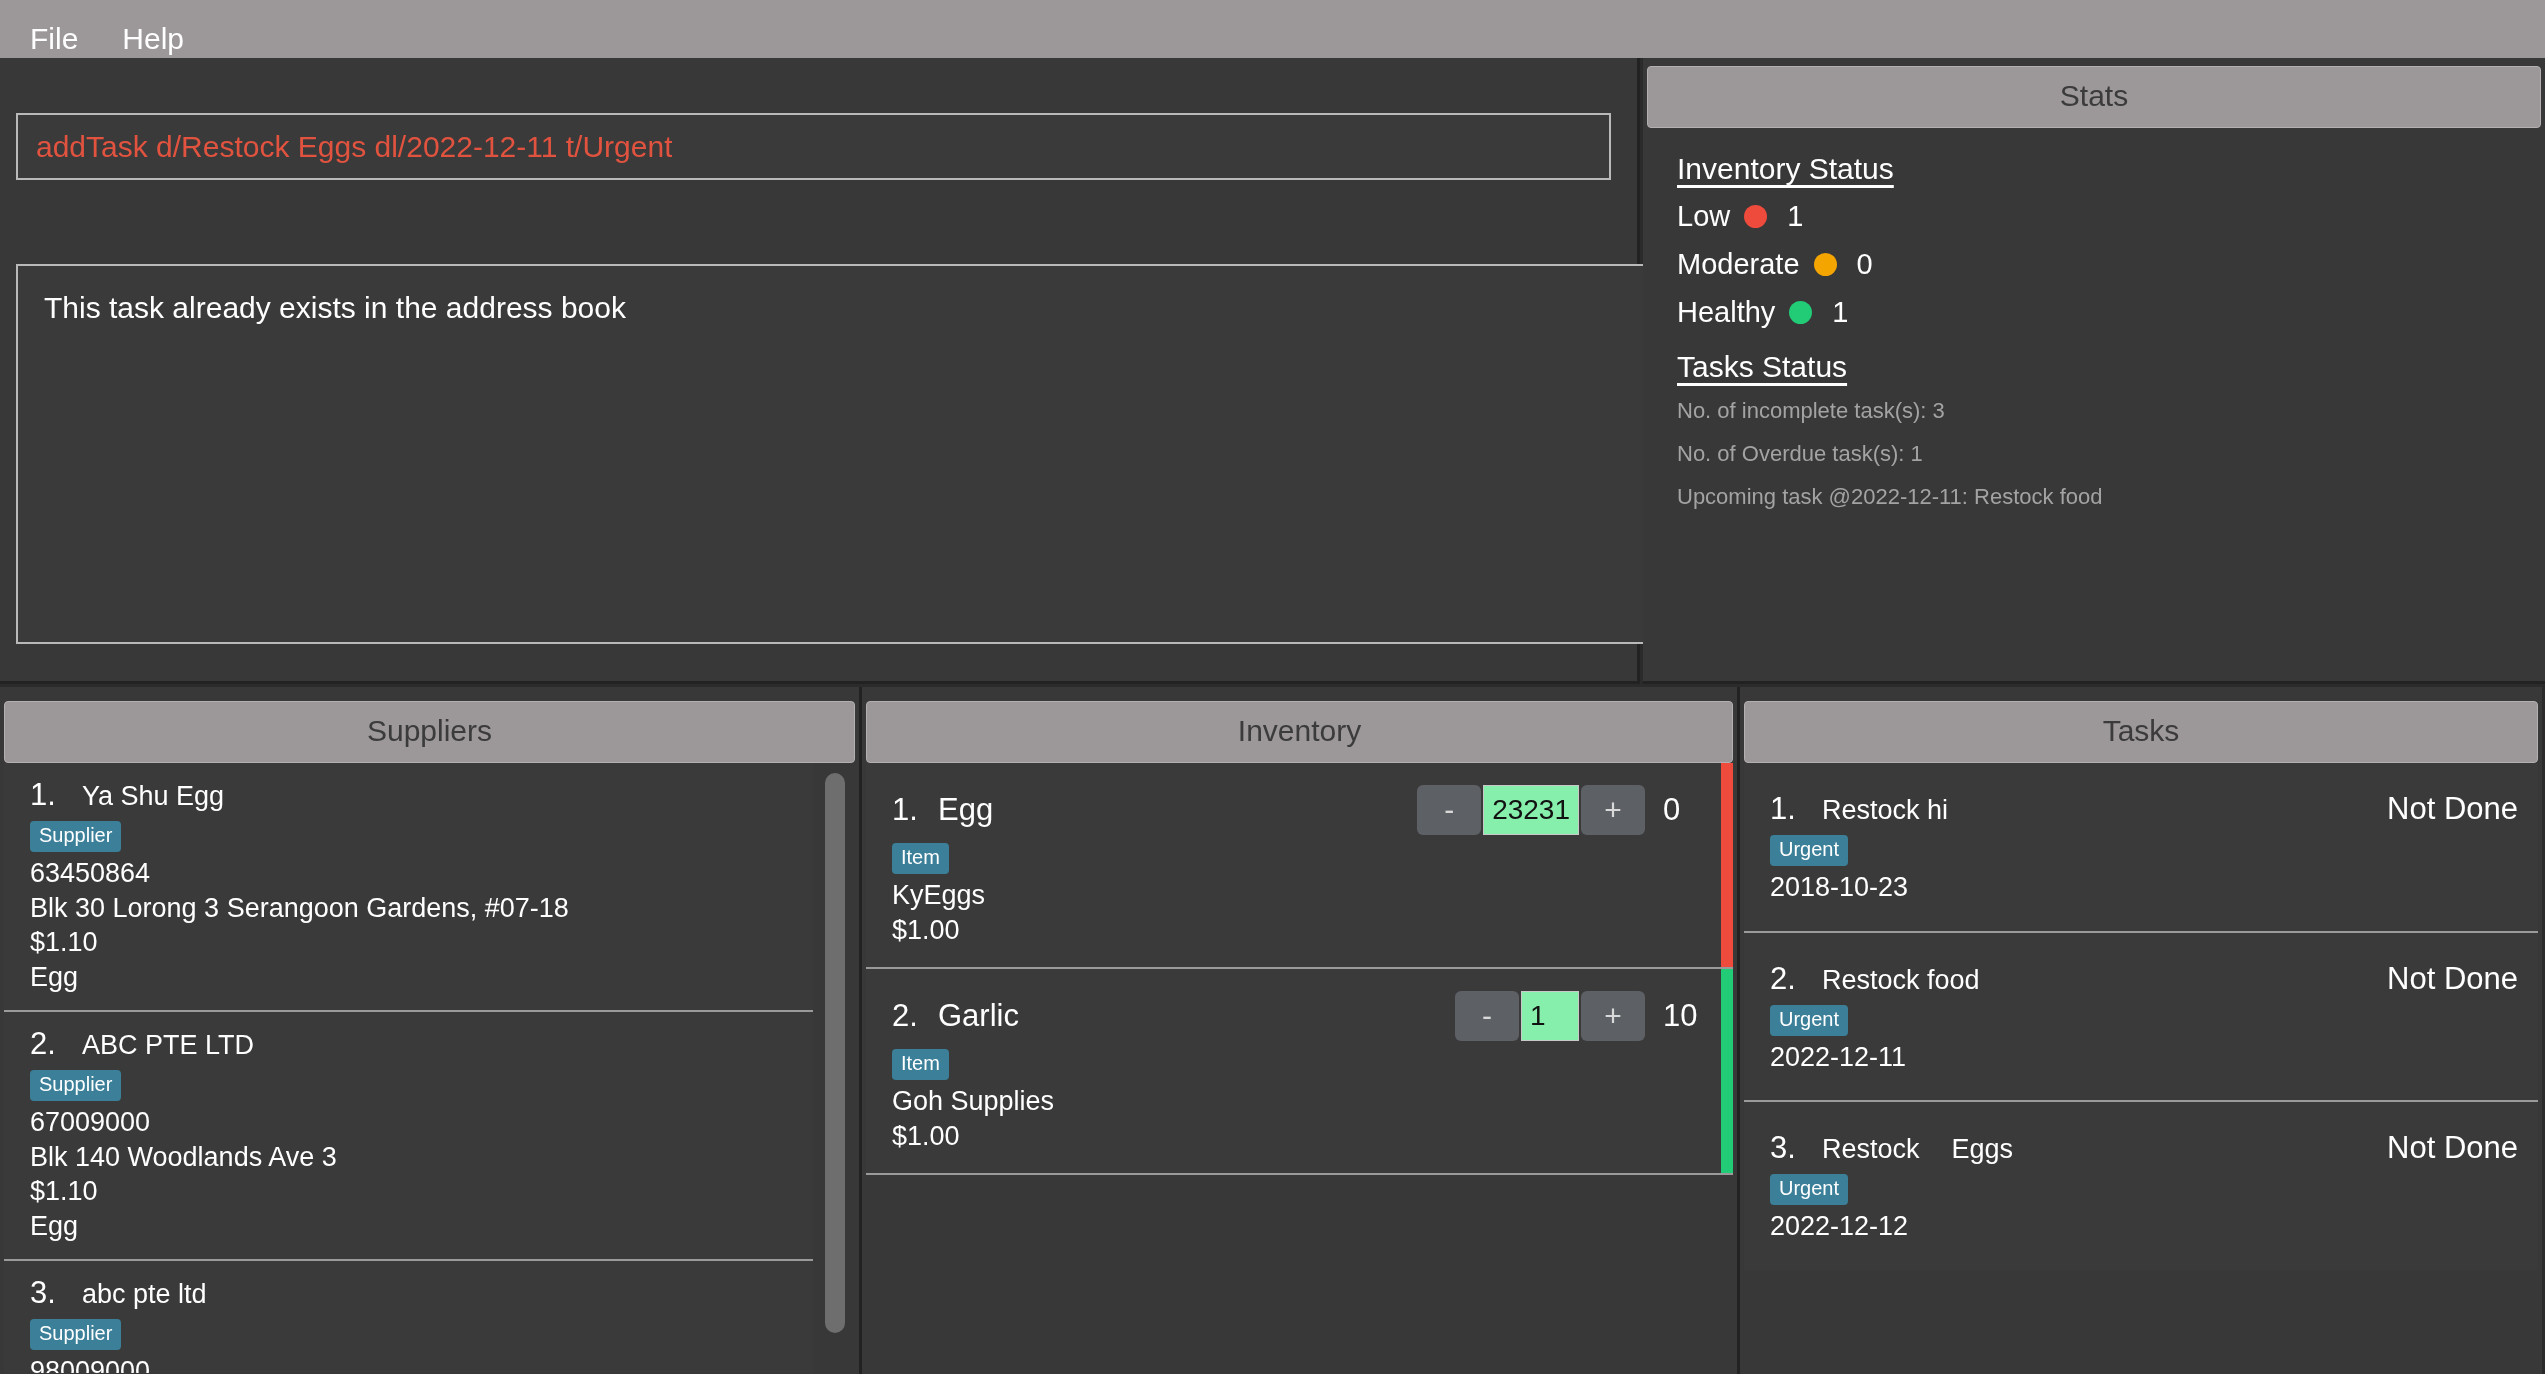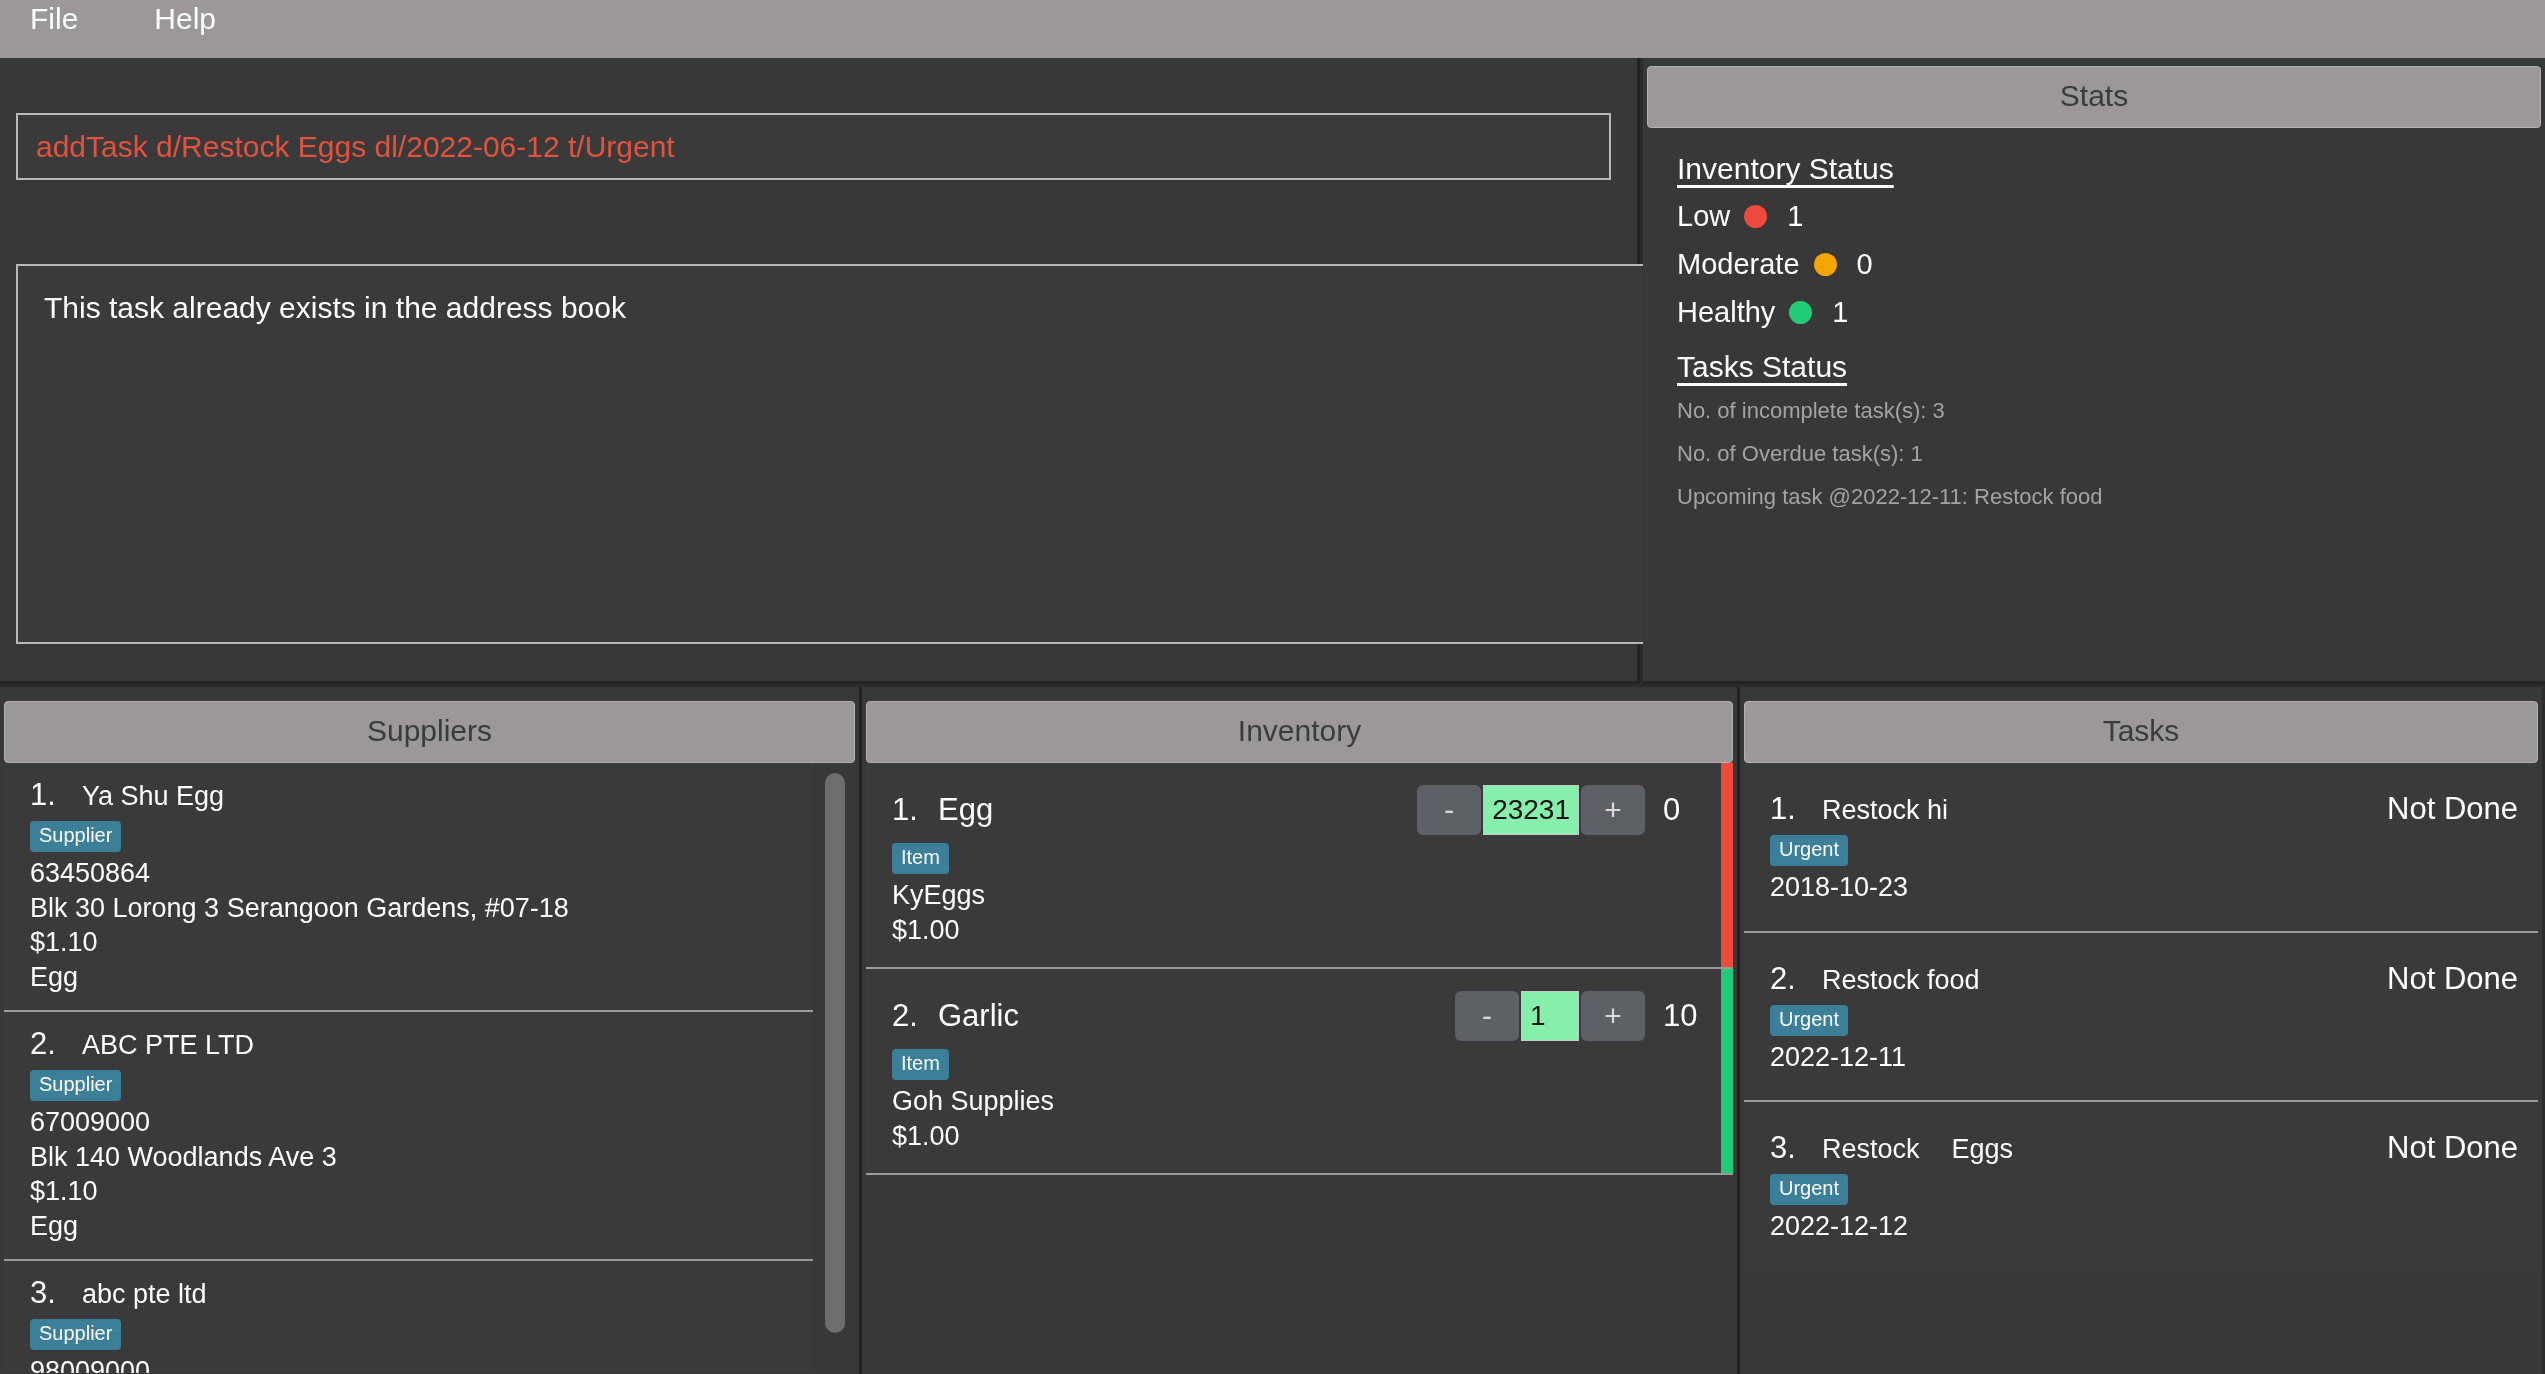--- a/index.html
+++ b/index.html
@@ -7,22 +7,22 @@
     width: 2545px; height: 1374px;
     background: #2b2b2b;
     font-family: "Liberation Sans", sans-serif;
     overflow: hidden;
   }
   .app { position: relative; width: 2545px; height: 1374px; background: #2b2b2b; }
 
   
   .menubar {
     position: absolute; left: 0; top: 0; width: 2545px; height: 58px;
-    background: #9c9798; display: flex; align-items: flex-start;
-    padding-left: 24px; gap: 64px;
+    background: #9c9798; display: flex; align-items: flex-end;
+    padding-left: 24px; gap: 32px;
   }
   .menu-item {
     color: #ffffff; font-size: 30px; line-height: 1;
     padding: 4px 6px; cursor: default;
   }
 
   
   .left-upper {
     position: absolute; left: 0; top: 58px; width: 1640px; height: 626px;
     background: #383838; border-right: 3px solid #222; border-bottom: 3px solid #222;
@@ -132,21 +132,21 @@
 
 <div class="app">
 
   <div class="menubar">
     <div class="menu-item">File</div>
     <div class="menu-item">Help</div>
   </div>
 
   <div class="left-upper">
     <div class="cmd-box">
-      <div class="cmd-text">addTask d/Restock Eggs dl/2022-06-12 t/Urgent</div>
+      <div class="cmd-text">addTask d/Restock Eggs dl/2022-12-11 t/Urgent</div>
     </div>
     <div class="result-box">
       <div class="result-text">This task already exists in the address book</div>
     </div>
   </div>
 
   <div class="stats-panel">
     <div class="panel-header">Stats</div>
     <div class="stats-body">
       <div class="stats-heading">Inventory Status</div>

